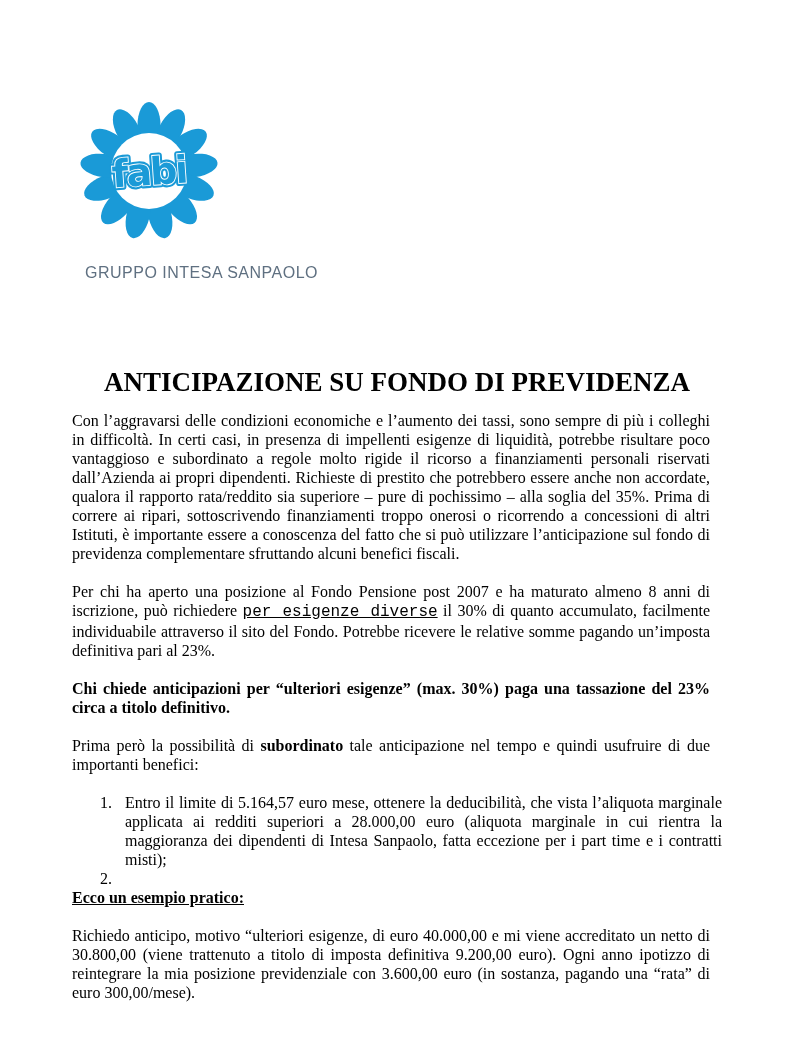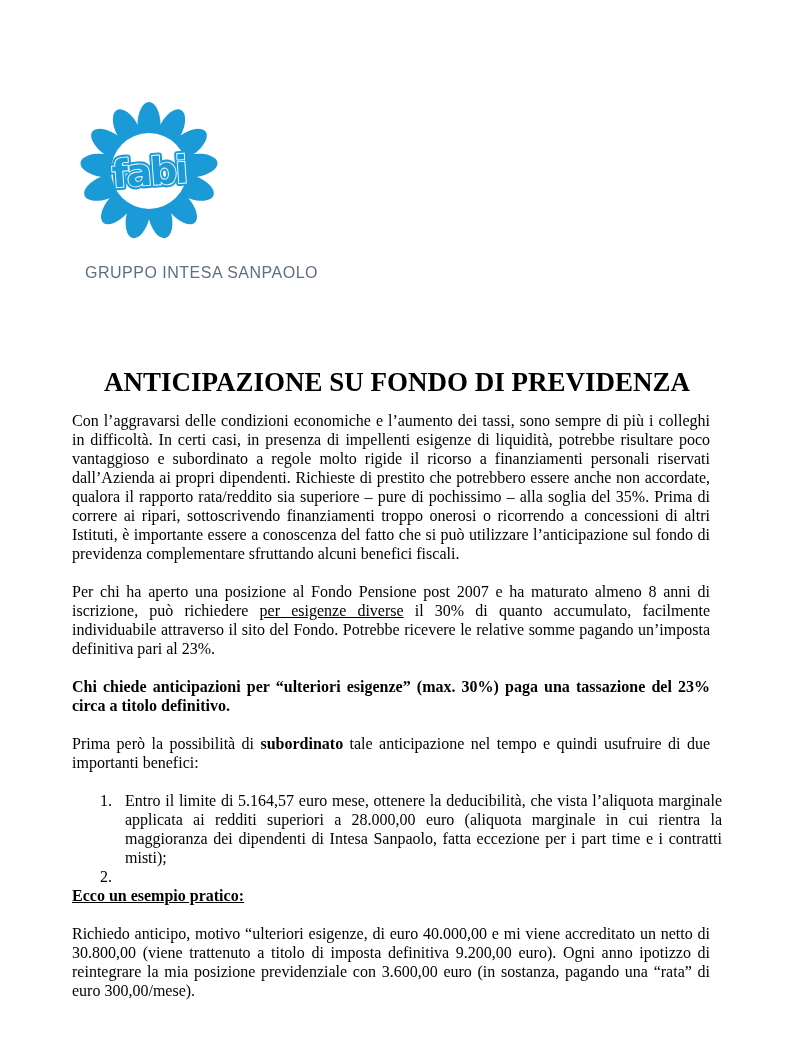--- a/index.html
+++ b/index.html
@@ -44,21 +44,21 @@
     position: absolute;
     left: 72px;
     top: 411px;
     width: 650px;
     font-size: 16px;
     line-height: 19px;
     text-align: justify;
   }
   .content p { margin: 0 12px 19px 0; }
   .tax-note { font-weight: bold; }
-  .underlined { text-decoration: underline; }
+  .underlined { text-decoration: underline; font-family: Liberation Mono, monospace; }
   .benefits { margin: 0 0 19px 0; padding: 0; list-style: none; }
   .benefit-item { position: relative; padding-left: 53px; }
   .benefit-num { position: absolute; left: 28px; top: 0; }
   .example-heading { font-weight: bold; text-decoration: underline; }
   .fabi-text {
     font-family: "DejaVu Sans", sans-serif;
     font-weight: bold;
     font-size: 38px;
     letter-spacing: -2px;
   }

